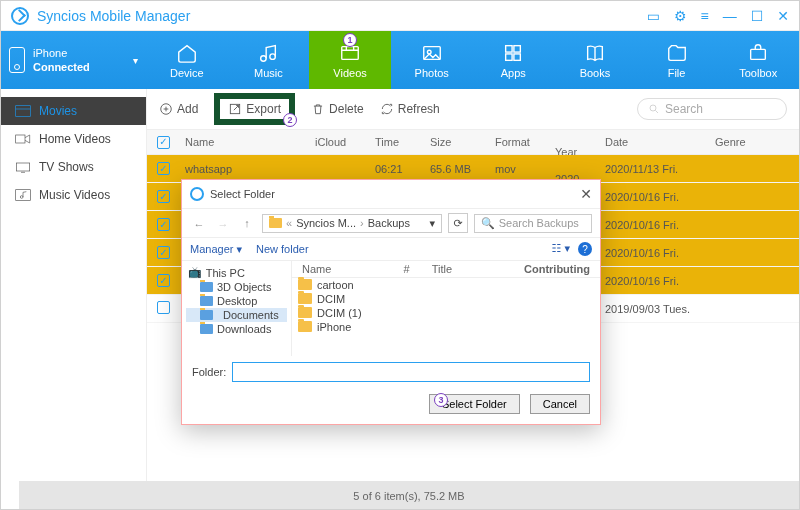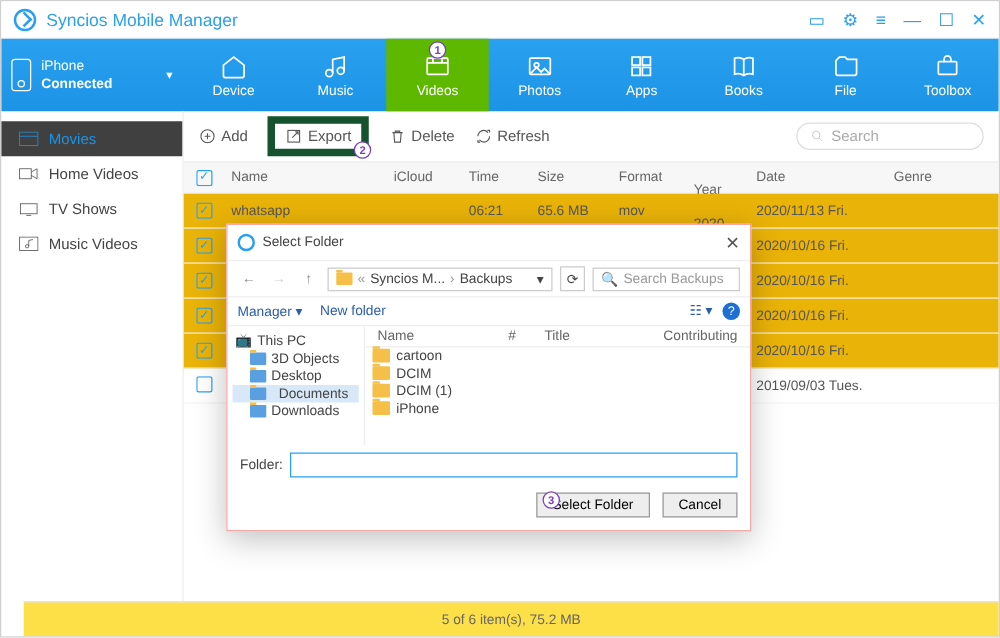--- a/index.html
+++ b/index.html
@@ -41,21 +41,21 @@
 .toolbar .search svg{width:12px;height:12px;stroke:#aaa;fill:none;margin-right:5px;}
 
 .grid-head { display:flex; background:#f7f7f7; border-top:1px solid #eee; border-bottom:1px solid #eee; height:26px; align-items:center; font-size:11px; color:#666; padding-left:10px;}
 .grid-head div, .row div { overflow:hidden; white-space:nowrap; text-overflow:ellipsis;}
 .col-cb{width:28px;} .col-name{width:130px;} .col-icloud{width:60px;} .col-time{width:55px;} .col-size{width:65px;} .col-format{width:60px;} .col-year{width:50px;margin-top:20px;} .col-date{width:110px;} .col-genre{width:50px;}
 .row { display:flex; height:28px; align-items:center; padding-left:10px; font-size:11px; color:#555; border-bottom:1px solid #f4f4f4;}
 .row.sel { background:#eab308;}
 .cb { width:13px; height:13px; border:1.3px solid #2aa0f0; border-radius:2px; display:inline-flex; align-items:center; justify-content:center;}
 .cb.checked::after{content:"✓"; font-size:10px; color:#2aa0f0; line-height:1;}
 
-.statusbar { height:28px; border-top:1px solid #e5e5e5; display:flex; align-items:center; justify-content:center; font-size:11px; color:#666; position:absolute; bottom:0; left:18px; right:0; background:#fde047;}
+.statusbar { height:28px; border-top:1px solid #e5e5e5; display:flex; align-items:center; justify-content:center; font-size:11px; color:#666; position:absolute; bottom:0; left:18px; right:0; background:#e5e5e5;}
 
 
 .dialog { position:absolute; left:180px; top:178px; width:420px; background:#fff; border:1px solid #fca5a5; box-shadow:0 6px 24px rgba(0,0,0,.25); font-size:11px;}
 .dialog .dtitle { display:flex; align-items:center; padding:6px 8px; gap:6px;}
 .dialog .dtitle .dlogo{ width:14px; height:14px; border-radius:50%; border:2px solid #2aa0f0;}
 .dialog .dtitle .x{margin-left:auto; font-size:14px; cursor:pointer; color:#555;}
 .dialog .dnav { display:flex; align-items:center; padding:4px 8px; gap:6px; border-top:1px solid #eee; border-bottom:1px solid #eee;}
 .dialog .dnav .arrow{ width:18px;height:18px; display:flex;align-items:center;justify-content:center; color:#888; cursor:pointer;}
 .dialog .dnav .crumb { border:1px solid #ccc; padding:2px 6px; flex:0 0 180px; display:flex; align-items:center; gap:4px;}
 .dialog .dnav .crumb .sep{color:#999;}
@@ -64,21 +64,21 @@
 .dialog .dtool { display:flex; align-items:center; padding:4px 8px; gap:14px; border-bottom:1px solid #eee; color:#2a5db0;}
 .dialog .dtool .view{margin-left:auto; display:flex; gap:8px;}
 .dialog .dtool .help{width:14px;height:14px;border-radius:50%;background:#1d6fd6;color:#fff;display:flex;align-items:center;justify-content:center;font-size:10px;}
 .dialog .dbody { display:flex; height:95px;}
 .dialog .tree { width:110px; border-right:1px solid #eee; padding:4px 4px; overflow:hidden;}
 .dialog .tree .tnode{ display:flex; align-items:center; gap:4px; padding:1px 2px; cursor:pointer;}
 .dialog .tree .tnode.sel{ background:#d8e8f8;}
 .dialog .files { flex:1; overflow:hidden;}
 .dialog .files .fhead{display:flex; padding:2px 6px; border-bottom:1px solid #eee; color:#666;}
 .dialog .files .fhead div{padding:0 4px;}
-.dialog .files .fh-name{width:110px;} .fh-num{width:30px;} .fh-title{width:100px;} .fh-contrib{flex:1;}
+.dialog .files .fh-name{width:110px;} .fh-num{width:30px;} .fh-title{width:100px;} .fh-contrib{flex:1;font-weight:bold;}
 .dialog .files .frow{display:flex; align-items:flex-start; gap:5px; padding:1px 6px;}
 .dialog .files .ficon{width:14px;height:11px; background:#f6c048; border-radius:1px; position:relative;}
 .dialog .files .ficon::before{content:"";position:absolute;top:-2px;left:0;width:6px;height:2px;background:#f6c048;border-radius:1px 1px 0 0;}
 .dialog .dfold { display:flex; align-items:center; gap:6px; padding:6px 10px;}
 .dialog .dfold input{ flex:1; border:1px solid #2aa0f0; height:20px; padding:0 4px;}
 .dialog .dbtns { display:flex; justify-content:flex-end; gap:10px; padding:6px 10px 10px; position:relative;}
 .dialog .dbtns button{ padding:3px 12px; border:1px solid #999; background:#eee; cursor:pointer; font-size:11px;}
 .dialog .dbtns .badge3{ position:absolute; left:252px; top:5px; width:14px; height:14px; border-radius:50%; background:#fff; color:#7a3fbf; font-size:9px; font-weight:bold; display:flex; align-items:center; justify-content:center; border:1.5px solid #7a3fbf;}
 .folder-sm{width:13px;height:10px;background:#f6c048;border-radius:1px;display:inline-block;position:relative;}
 .folder-sm::before{content:"";position:absolute;top:-2px;left:0;width:5px;height:2px;background:#f6c048;}

